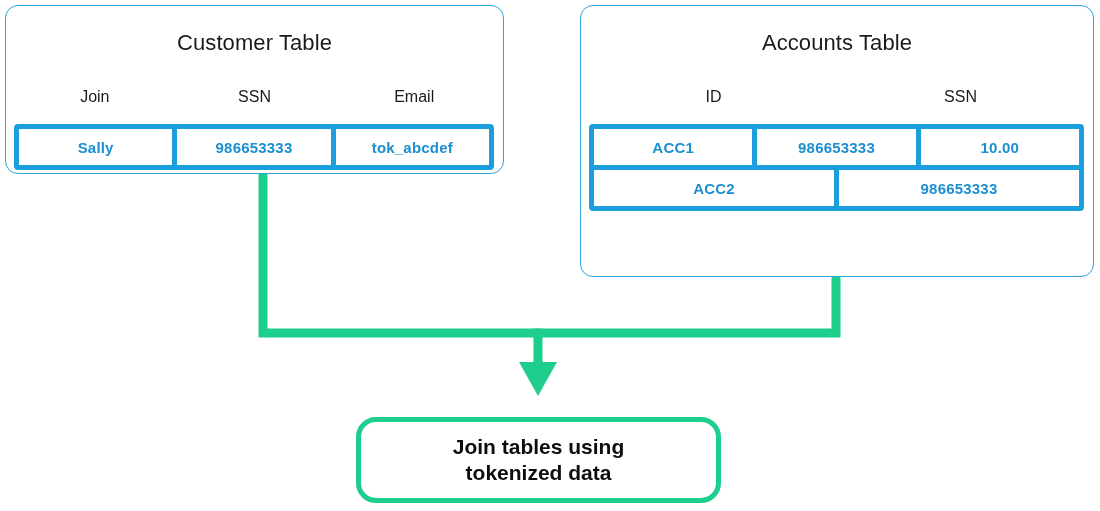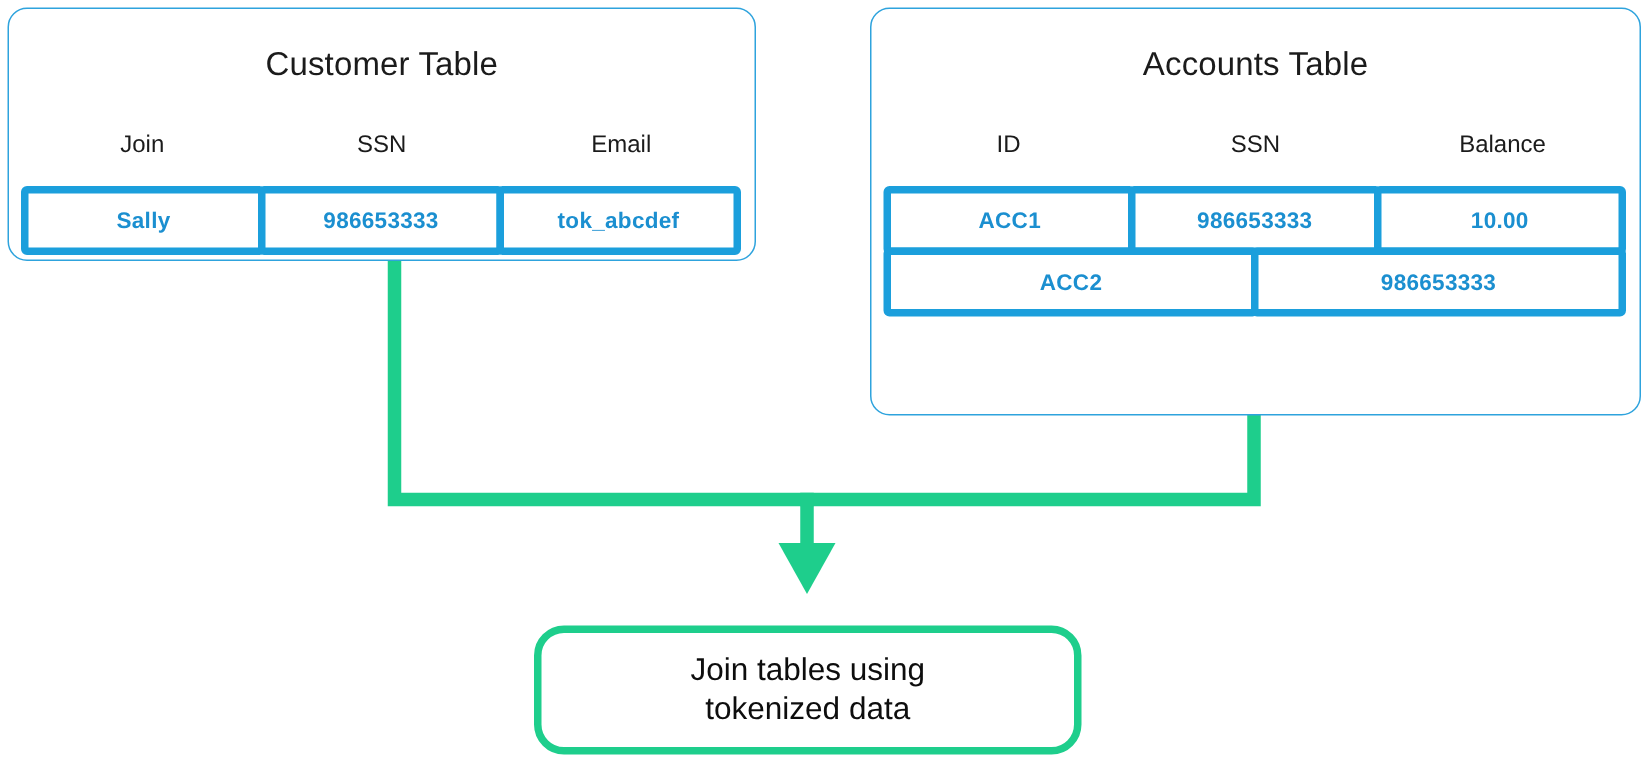--- a/index.html
+++ b/index.html
@@ -122,21 +122,21 @@
     border-radius: 20px;
     background: #ffffff;
     display: flex;
     align-items: center;
     justify-content: center;
     text-align: center;
   }
   #outcome-text {
     font-size: 21px;
     line-height: 26px;
-    font-weight: normal;
+    font-weight: bold;
     color: #0d0d0d;
     white-space: pre-line;
   }
 </style>
 </head>
 <body>
 
 <div id="stage">
 
   <svg id="connectors" viewBox="0 0 1100 511" xmlns="http://www.w3.org/2000/svg">
@@ -167,21 +167,20 @@
       </div>
     </div>
   </div>
 
   <div class="panel" id="panel-accounts">
     <div class="panel-title">Accounts Table</div>
 
     <div class="header-row">
       <div class="header-cell">ID</div>
       <div class="header-cell">SSN</div>
-      <div class="header-cell">Balance</div>
     </div>
 
     <div class="grid">
       <div class="data-row">
         <div class="cell">ACC1</div>
         <div class="cell">986653333</div>
         <div class="cell">10.00</div>
       </div>
       <div class="data-row">
         <div class="cell">ACC2</div>

